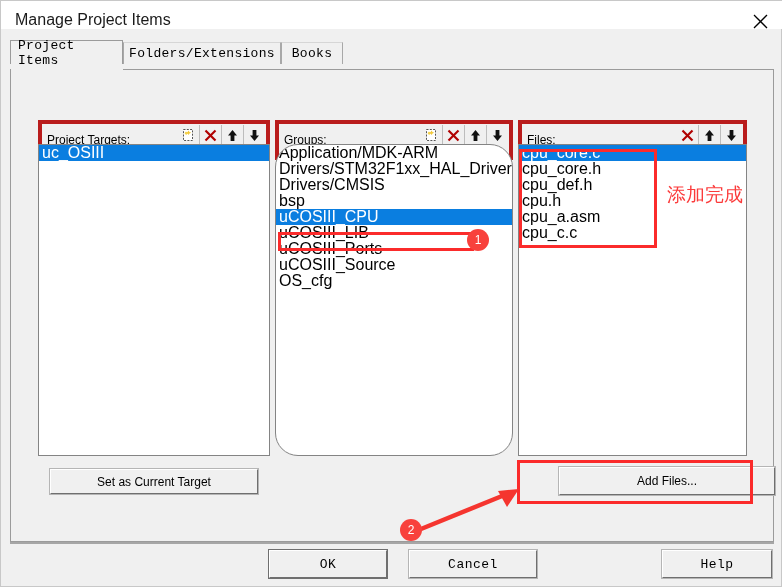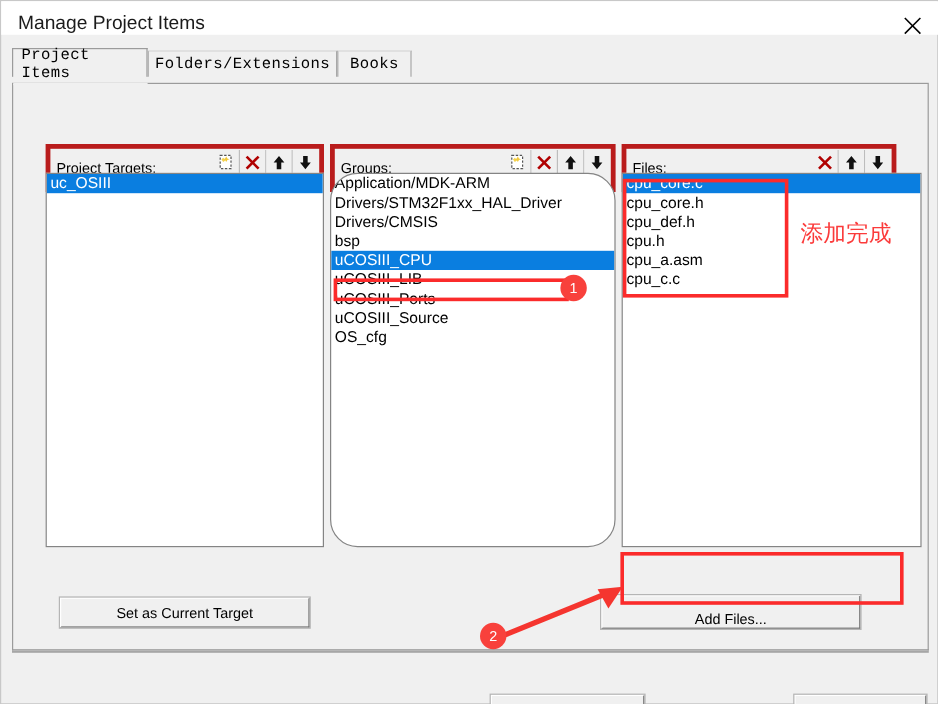--- a/index.html
+++ b/index.html
@@ -177,21 +177,21 @@
   .listbox {
     position: absolute;
     background: #ffffff;
     border: 1px solid #848484;
     box-sizing: border-box;
     overflow: hidden;
   }
   .list-item {
     height: 16px;
     line-height: 16px;
-    font-size: 13px;
+    font-size: 16px;
     color: #000000;
     padding-left: 3px;
     white-space: nowrap;
     font-family: "Liberation Sans", sans-serif;
     cursor: default;
   }
   .list-item.selected {
     background: #0a7ee0;
     color: #ffffff;
   }
@@ -206,21 +206,20 @@
     border-right: 1px solid #6f6f6f;
     border-bottom: 1px solid #6f6f6f;
     outline: 1px solid #b5b5b5;
     display: flex;
     align-items: center;
     justify-content: center;
     font-size: 12px;
     color: #000000;
     cursor: pointer;
     font-family: "Liberation Sans", sans-serif;
-    margin-top: 29px;
   }
   .btn.mono {
     font-family: "Liberation Mono", "DejaVu Sans Mono", monospace;
     font-size: 13px;
     letter-spacing: 0.5px;
   }
   .btn.default {
     outline: 1px solid #6f6f6f;
   }
 
@@ -390,36 +389,39 @@
         </svg>
       </div>
       <div class="tool-sep"></div>
       <div class="tool-btn">
         <svg width="15" height="15" viewBox="0 0 15 15">
           <path d="M7.5 13 L12 7.5 L9.4 7.5 L9.4 2 L5.6 2 L5.6 7.5 L3 7.5 Z" fill="#111"></path>
         </svg>
       </div>
     </div>
   </div>
-  <div class="listbox" id="files-list" style="left:517px; top:143px; width:250px; height:312px;">
+  <div class="listbox" id="files-list" style="left:517px; top:143px; width:229px; height:312px;">
       <div class="list-item selected">cpu_core.c</div>
       <div class="list-item">cpu_core.h</div>
       <div class="list-item">cpu_def.h</div>
       <div class="list-item">cpu.h</div>
       <div class="list-item">cpu_a.asm</div>
       <div class="list-item">cpu_c.c</div>
     </div>
 
   <div class="btn" style="left:49px; top:468px; width:208px; height:25px;">
     <span>Set as Current Target</span>
   </div>
-  <div class="btn" style="left:500px; top:466px; width:216px; height:28px;align-items:flex-end;">
+  <div class="btn" style="left:558px; top:466px; width:216px; height:28px;">
     <span>Add Files...</span>
   </div>
 
+  <div class="btn mono default" style="left:268px; top:549px; width:118px; height:28px;">
+    <span>OK</span>
+  </div>
   <div class="btn mono" style="left:408px; top:549px; width:128px; height:28px;">
     <span>Cancel</span>
   </div>
   <div class="btn mono" style="left:661px; top:549px; width:110px; height:28px;">
     <span>Help</span>
   </div>
 
   <div class="anno-box" style="left:277px; top:231px; width:196px; height:19px;"></div>
   <div class="anno-badge" style="left:466px; top:228px;">1</div>
 

